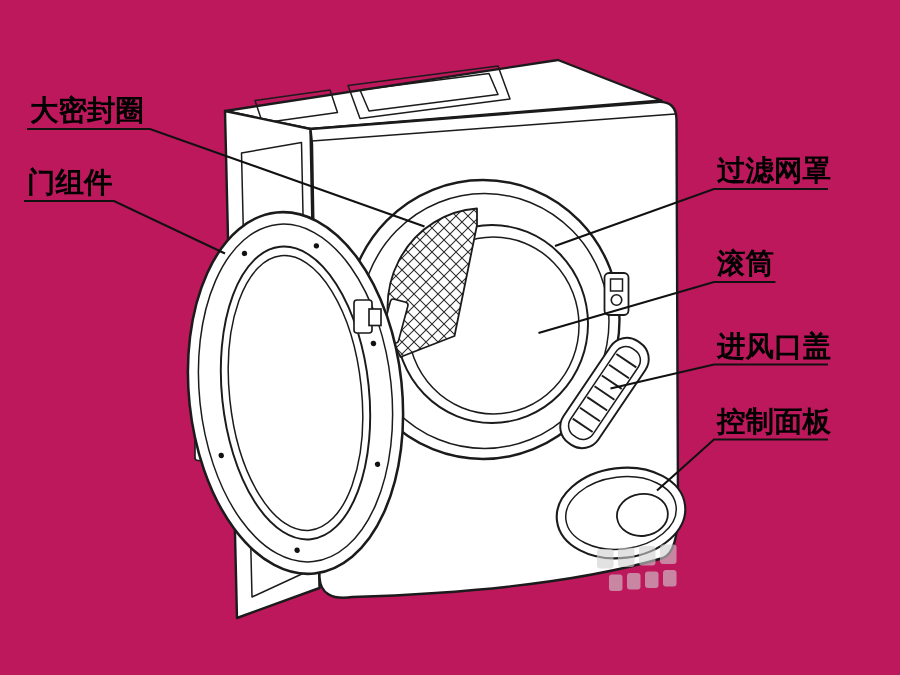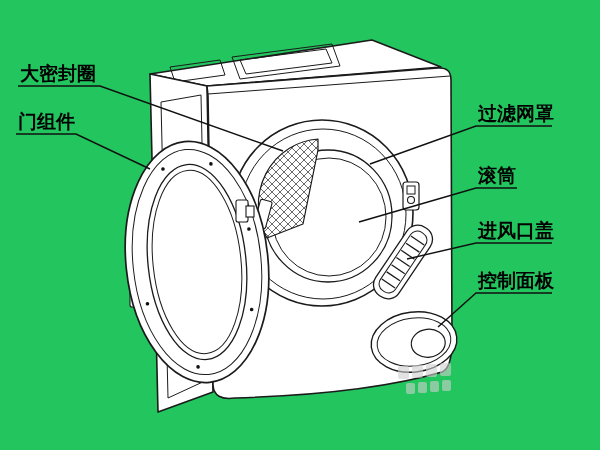--- a/index.html
+++ b/index.html
@@ -1,19 +1,19 @@
 <!DOCTYPE html>
 <html><head>
 <meta charset="utf-8">
 <style>
   html,body{margin:0;padding:0;background:#ffffff;}
   .canvas{
     position:relative;
     width:600px;height:450px;
-    background:#22c55e;
+    background:#be185d;
     font-family:"Liberation Sans","DejaVu Sans",sans-serif;
     overflow:hidden;
   }
   svg{display:block;}
   .part-label{
     font-family:"Liberation Sans","DejaVu Sans",sans-serif;
     font-weight:bold;
     font-size:19px;
     fill:#000000;
   }

